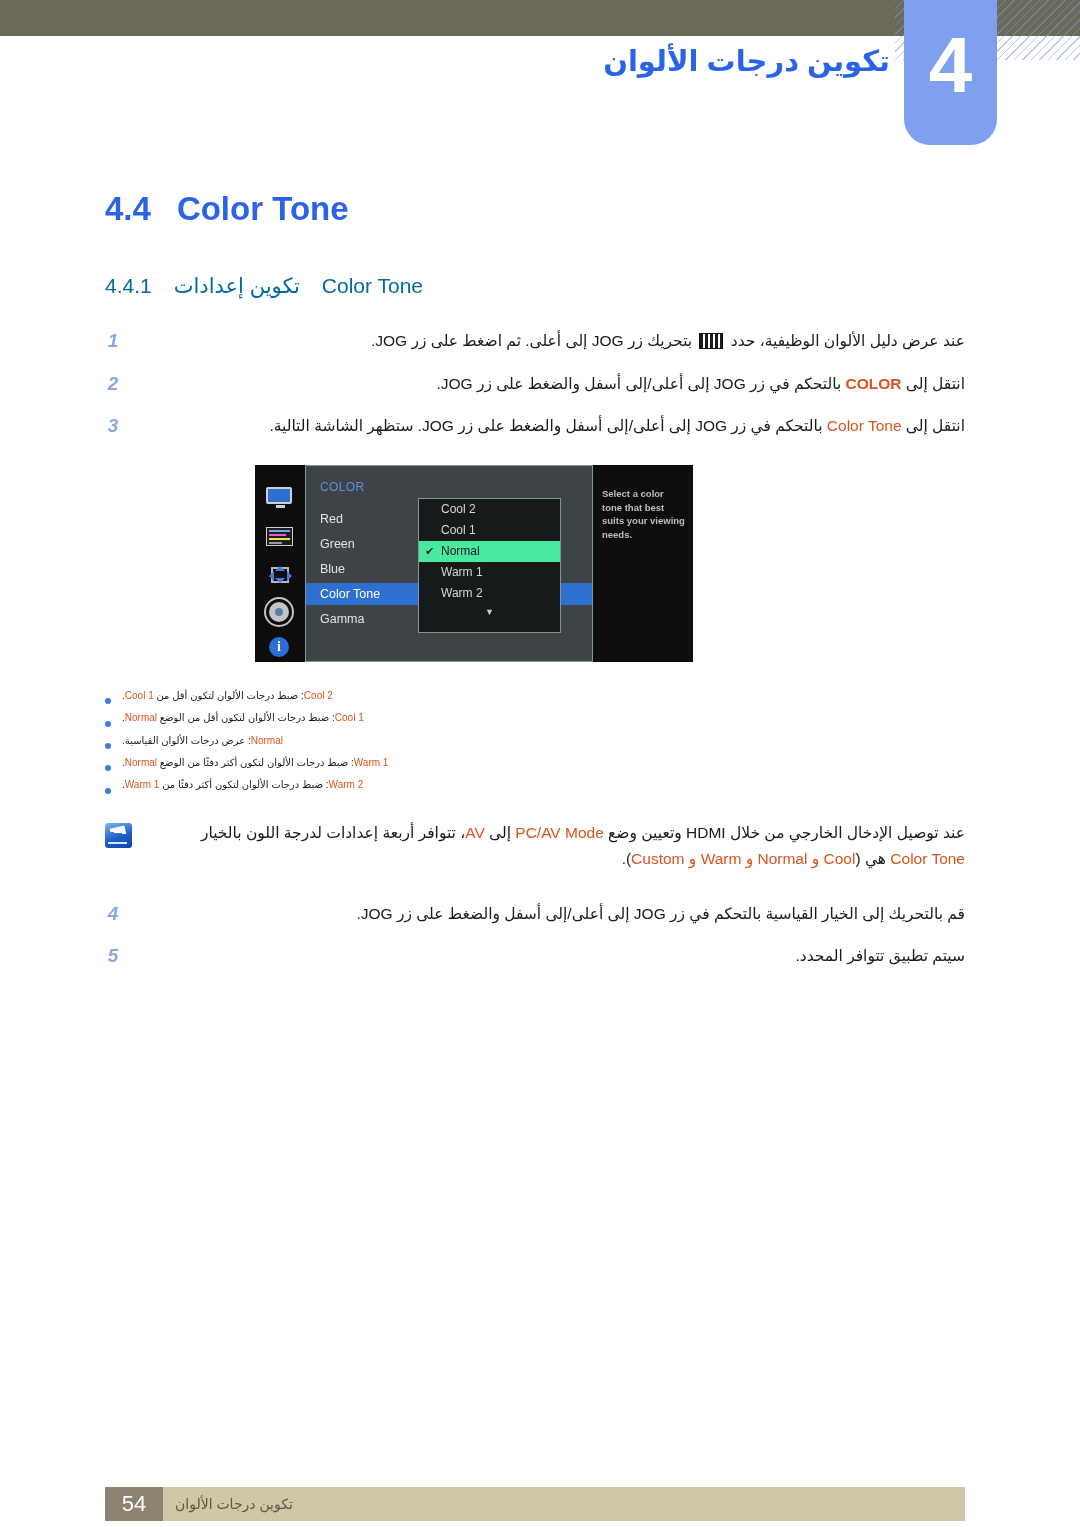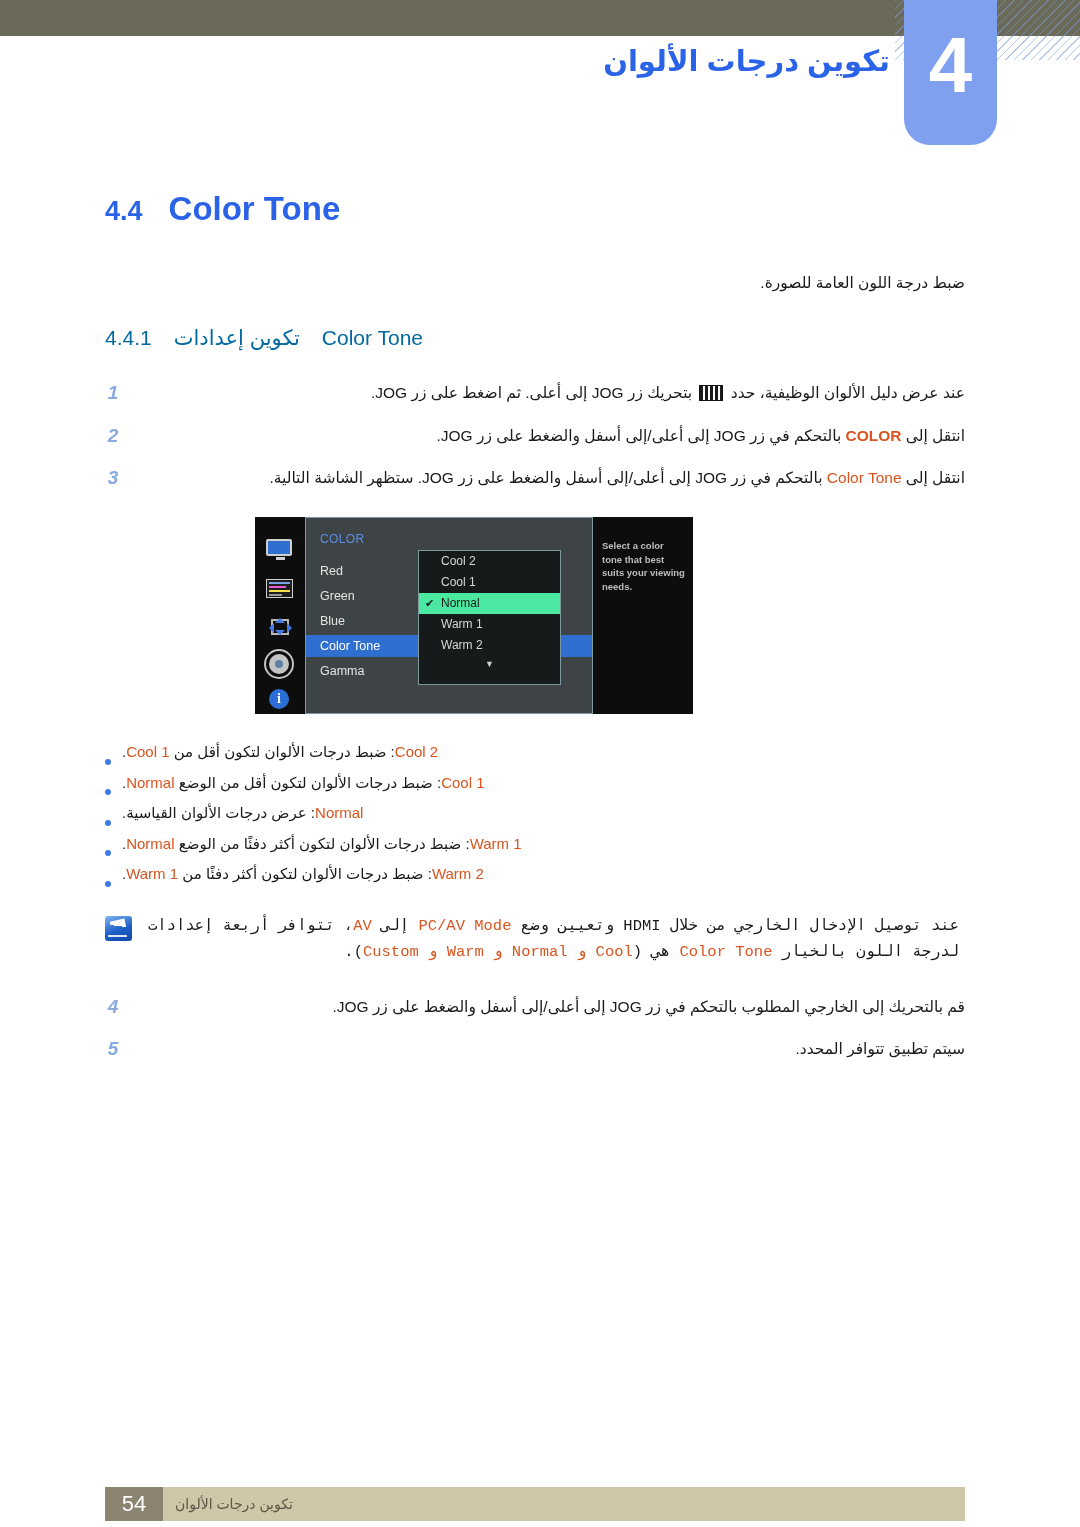--- a/index.html
+++ b/index.html
@@ -45,21 +45,21 @@
     position: absolute; left: 105px; top: 190px; width: 860px;
     direction: rtl; text-align: right;
   }
 
   .sec-title {
     display: flex; flex-direction: row-reverse; justify-content: flex-start;
     align-items: baseline; gap: 26px;
     color: #2a63e8; font-size: 33px; font-weight: bold;
     margin-bottom: 46px;
   }
-  .sec-title .num { font-size: 27px; }
+  .sec-title .num { font-size: 33px; }
 
   .intro { font-size: 15.5px; color: #1a1a1a; margin-bottom: 34px; }
 
   .subsec-title {
     display: flex; flex-direction: row-reverse; justify-content: flex-start;
     align-items: baseline; gap: 22px;
     color: #0369a1; font-size: 21px;
     margin-bottom: 30px;
   }
 
@@ -182,35 +182,34 @@
     content: "\2714"; position: absolute; left: 6px; top: 0;
     font-size: 11px; color: #1b1b1b;
   }
   .osd-pop .caret {
     text-align: center; color: #cfcfcf; font-size: 9px; margin-top: 3px;
   }
 
   
   .bullets { margin: 22px 0 26px 0; }
   .blt {
-    display: flex; flex-direction: row-reverse; align-items: flex-end;
-    gap: 11px; font-size: 15px; color: #1a1a1a; line-height: 1.64;
+    display: flex; flex-direction: row-reverse; align-items: center;
+    gap: 11px; font-size: 10px; color: #1a1a1a; line-height: 1.64;
     margin-bottom: 6px; padding-right: 10px;
   }
   .blt .dot {
     flex: 0 0 auto; width: 6px; height: 6px; border-radius: 50%;
     background: #3f7ae8; margin-top: 10px;
   }
 
   
   .note {
     display: flex; flex-direction: row-reverse; align-items: flex-start;
-    gap: 14px; margin: 24px 6px 28px 0; font-size: 15.5px; line-height: 1.7;
+    gap: 14px; margin: 24px 0 28px 0; font-size: 15.5px; line-height: 1.7;
     color: #1a1a1a;
-    font-family: Liberation Mono, monospace;
   }
   .note-icon {
     flex: 0 0 auto; width: 27px; height: 25px; border-radius: 3px;
     background: linear-gradient(160deg,#7fb5f2 0%, #1d5fc8 55%, #0f47a8 100%);
     position: relative; overflow: hidden; margin-top: 3px;
   }
   .note-icon:before {
     content: ""; position: absolute; left: 6px; top: 4px;
     width: 15px; height: 14px;
     background: linear-gradient(200deg,#ffffff 0 45%, transparent 45%);
@@ -247,21 +246,20 @@
   <div class="chapter-num">4</div>
   <div class="chapter-title">تكوين درجات الألوان</div>
 
   <div class="content">
 
     <div class="sec-title">
       <span class="num">4.4</span>
       <span>Color Tone</span>
     </div>
 
-    <div class="intro">ضبط درجة اللون العامة للصورة.</div>
 
     <div class="subsec-title">
       <span>4.4.1</span>
       <span>تكوين إعدادات</span>
       <span class="lat">Color Tone</span>
     </div>
 
     <div class="step">
       <span class="idx">1</span>
       <span class="txt">
@@ -389,21 +387,21 @@
         <span class="kw lat">PC/AV Mode</span>
         <span>إلى</span>
         <span class="kw lat">AV</span><span>، تتوافر أربعة إعدادات لدرجة اللون بالخيار</span>
         <span class="kw lat">Color Tone</span>
         <span>هي (</span><span class="kw">Cool و Normal و Warm و Custom</span><span>).</span>
       </span>
     </div>
 
     <div class="step">
       <span class="idx">4</span>
-      <span class="txt">قم بالتحريك إلى الخارجي المطلوب بالتحكم في زر JOG إلى أعلى/إلى أسفل والضغط على زر JOG.</span>
+      <span class="txt">قم بالتحريك إلى الخيار القياسية بالتحكم في زر JOG إلى أعلى/إلى أسفل والضغط على زر JOG.</span>
     </div>
     <div class="step">
       <span class="idx">5</span>
       <span class="txt">سيتم تطبيق تتوافر المحدد.</span>
     </div>
 
   </div>
 
   <div class="footer-bar">
     <div class="footer-page">54</div>

